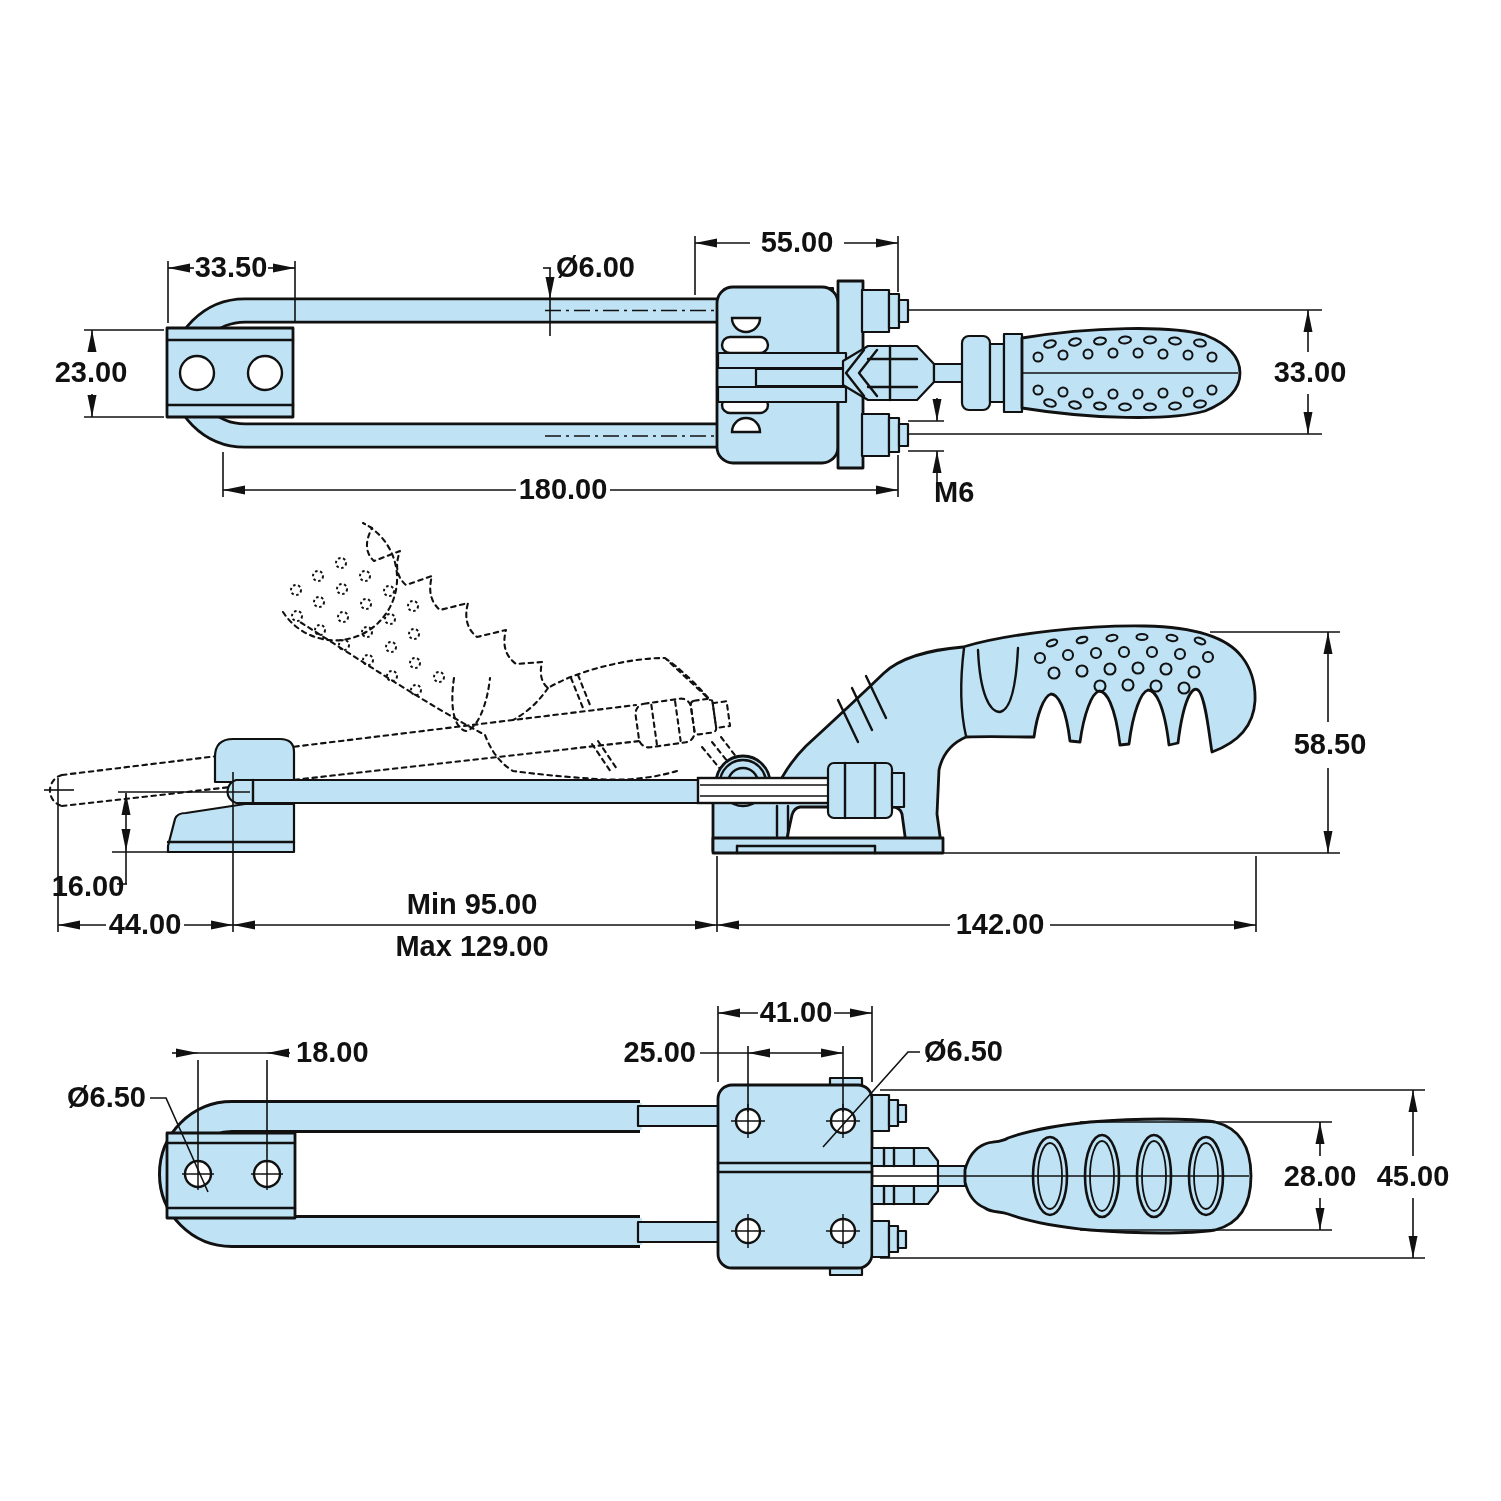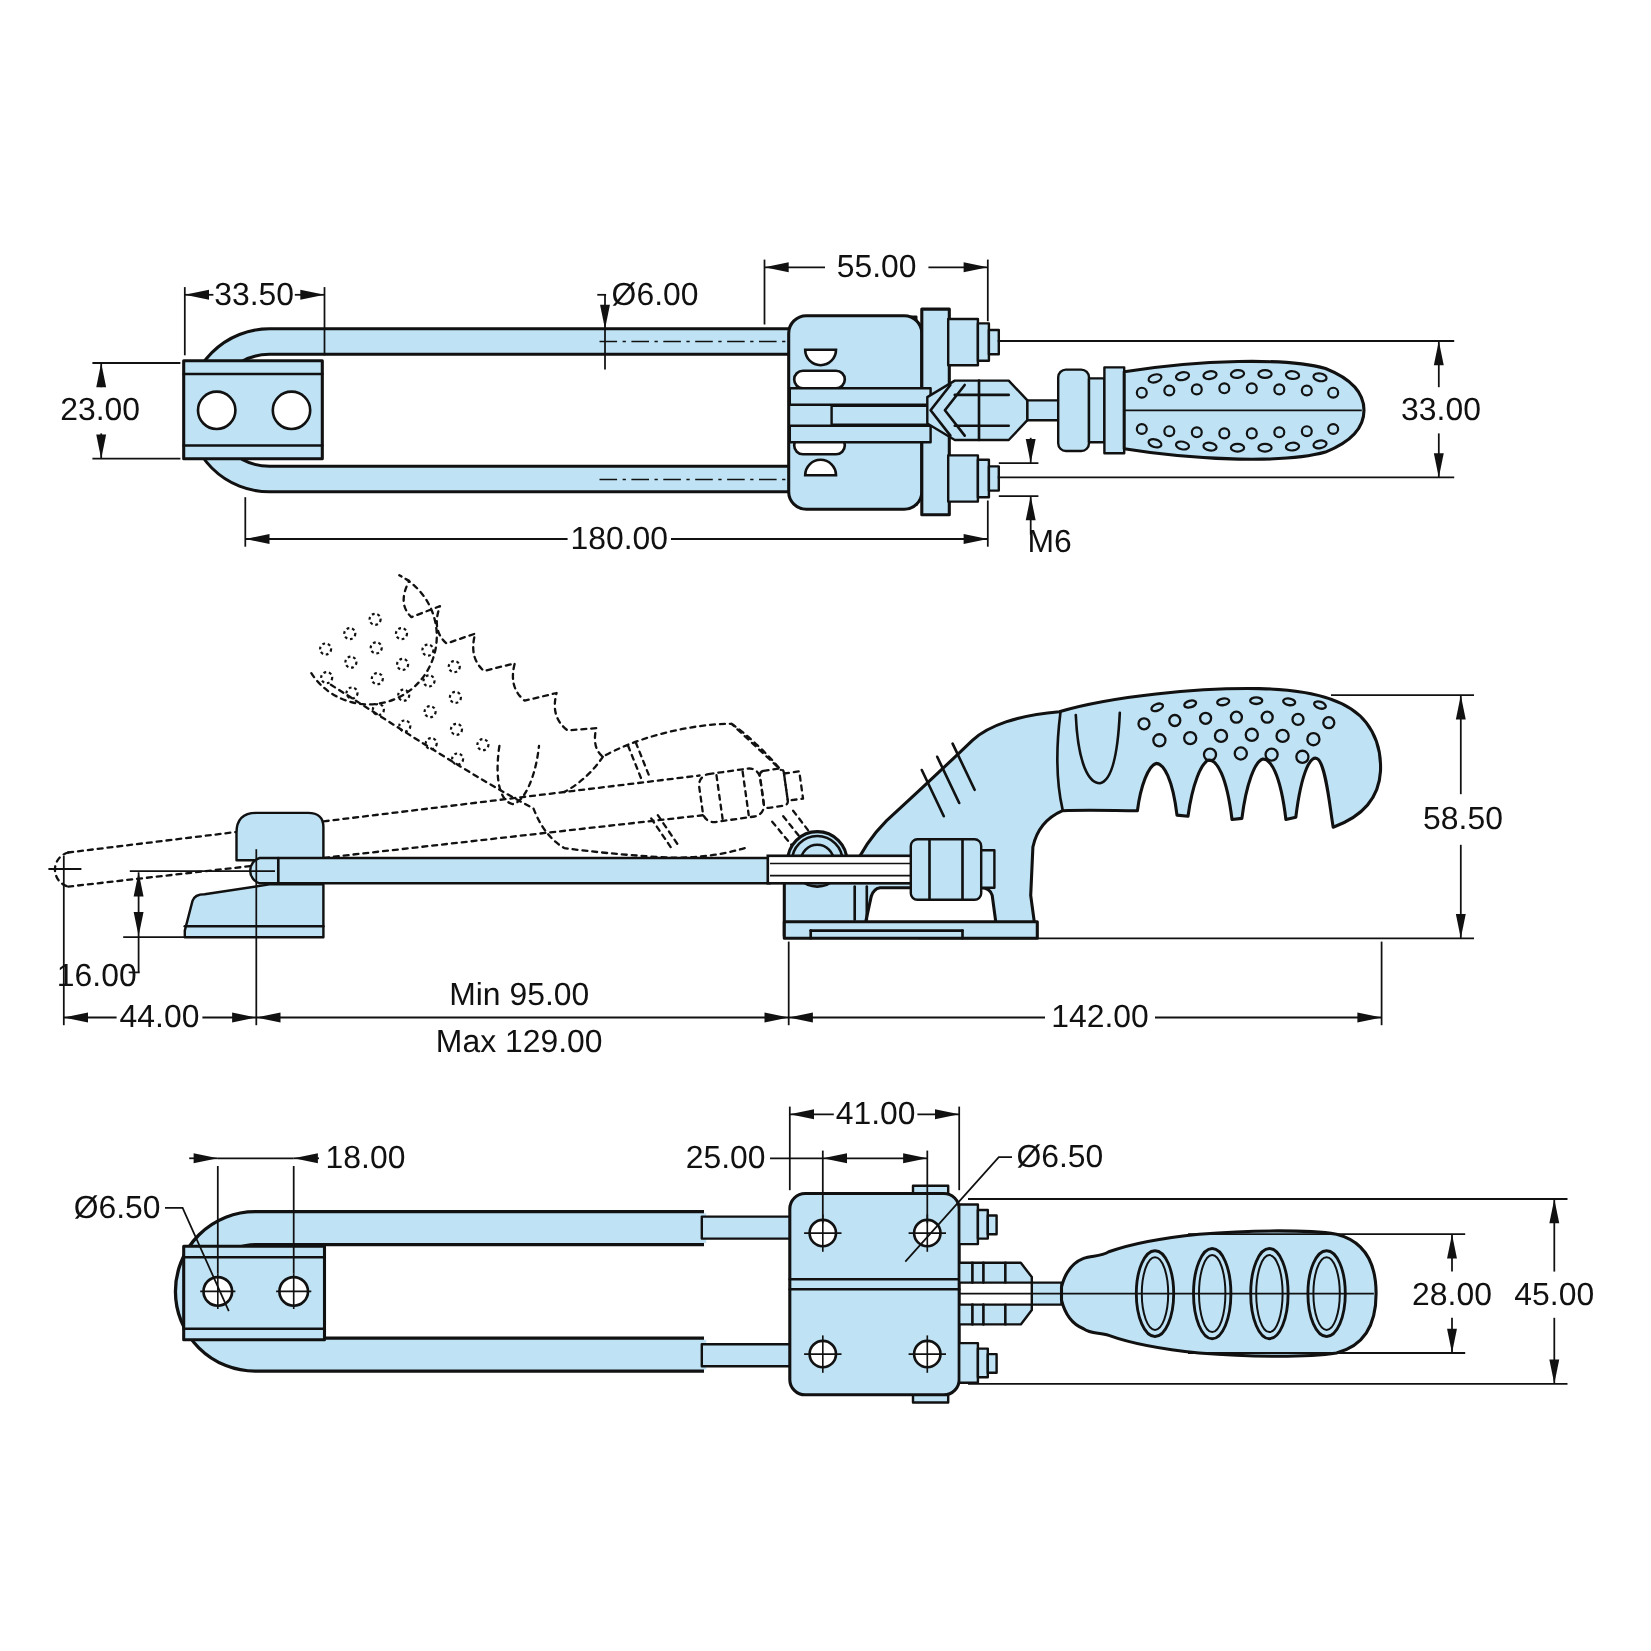--- a/index.html
+++ b/index.html
@@ -1,16 +1,16 @@
 <!DOCTYPE html>
 <html style="--part_fill: #bfe3f5; --line: #111111;"><head>
 <meta charset="utf-8">
 <style>
   html,body{margin:0;padding:0;background:#fff;}
-  .stage{width:1501px;height:1501px;background:#fff;position:relative;font-family:"Liberation Sans",sans-serif;}
+  .stage{width:1501px;height:1501px;background:#fff;position:relative;font-family:"Liberation Sans",sans-serif;font-weight:bold;}
   svg{display:block}
   .part{fill:var(--part_fill,#bfe3f5);stroke:var(--line,#000);stroke-width:2.8;stroke-linejoin:round;}
   .pthin{stroke-width:2.2;}
   .pline{fill:none;stroke:var(--line,#000);stroke-width:2.4;stroke-linejoin:round;stroke-linecap:round;}
   .white{fill:#fff;stroke:var(--line,#000);stroke-width:2.4;}
   .rodblack{fill:none;stroke:var(--line,#000);stroke-width:26;}
   .rodblue{fill:none;stroke:var(--part_fill,#bfe3f5);stroke-width:20.5;}
   .rodblackB{fill:none;stroke:var(--line,#000);stroke-width:33;}
   .rodblueB{fill:none;stroke:var(--part_fill,#bfe3f5);stroke-width:27;}
   .dim{stroke:var(--line,#000);stroke-width:1.6;fill:none;}

